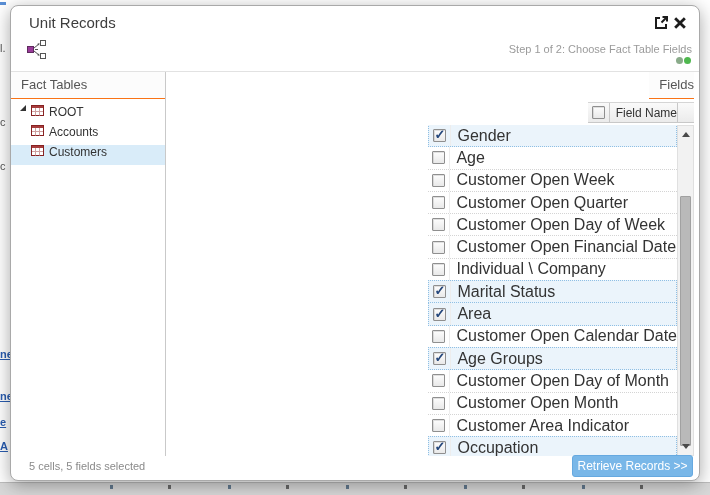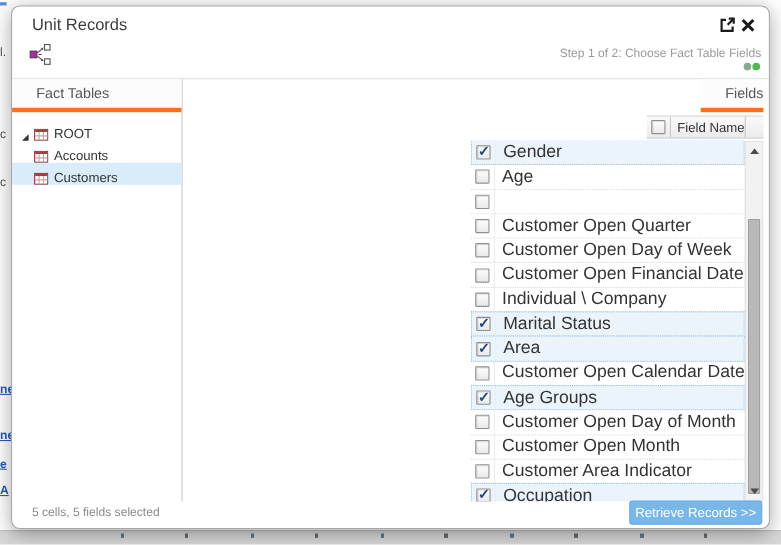--- a/index.html
+++ b/index.html
@@ -38,27 +38,27 @@
   .dot{width:7px;height:7px;border-radius:50%;}
 
   
   .main{
     position:absolute;left:0;top:65px;width:100%;height:385px;
     display:flex;box-sizing:border-box;border-top:1px solid #e2e2e2;
   }
   .left-panel{width:155px;border-right:1px solid #c9c9c9;box-sizing:border-box;}
   .right-panel{flex:1;min-width:0;padding-right:5px;box-sizing:border-box;display:flex;flex-direction:column;align-items:flex-end;}
   .panel-header{
-    height:26px;line-height:26px;padding-left:22px;font-size:13px;color:#555;
-    border-bottom:4px solid #f97316;background:#fcfcfc;
+    height:26px;line-height:26px;padding-left:10px;font-size:13px;color:#555;
+    border-bottom:1px solid #f97316;background:#fcfcfc;
   }
 
   
   .tree{padding-top:6px;}
-  .tree-row{height:20px;display:flex;align-items:flex-end;font-size:12px;color:#333;cursor:default;}
+  .tree-row{height:20px;display:flex;align-items:flex-start;font-size:12px;color:#333;cursor:default;}
   .tree-row.selected{background:#d9ecf9;}
   .tree-row.lv0{padding-left:9px;}
   .tree-row.lv1{padding-left:20px;}
   .expander{width:0;height:0;border-bottom:6px solid #333;border-left:6px solid transparent;margin-right:5px;}
   .ticon{display:inline-flex;margin-right:5px;}
   .tlabel{white-space:nowrap;}
 
   
   .grid-header{
     height:21px;display:flex;align-items:stretch;margin-top:3px;
@@ -233,20 +233,21 @@
             <div class="frow">
               <span class="f-check">
                 <span class="checkbox"></span>
               </span>
               <span class="f-label">Age</span>
             </div>
             <div class="frow">
               <span class="f-check">
                 <span class="checkbox"></span>
               </span>
+              <span class="f-label">Customer Open Week</span>
             </div>
             <div class="frow">
               <span class="f-check">
                 <span class="checkbox"></span>
               </span>
               <span class="f-label">Customer Open Quarter</span>
             </div>
             <div class="frow">
               <span class="f-check">
                 <span class="checkbox"></span>

